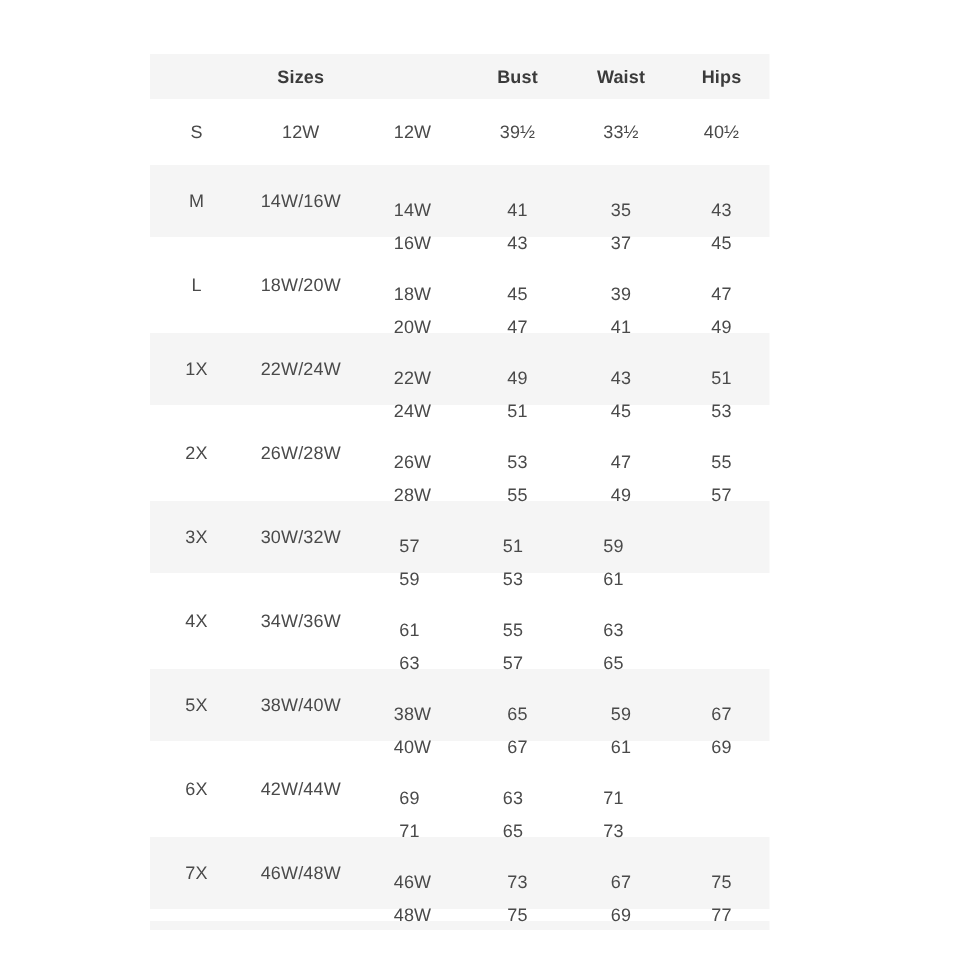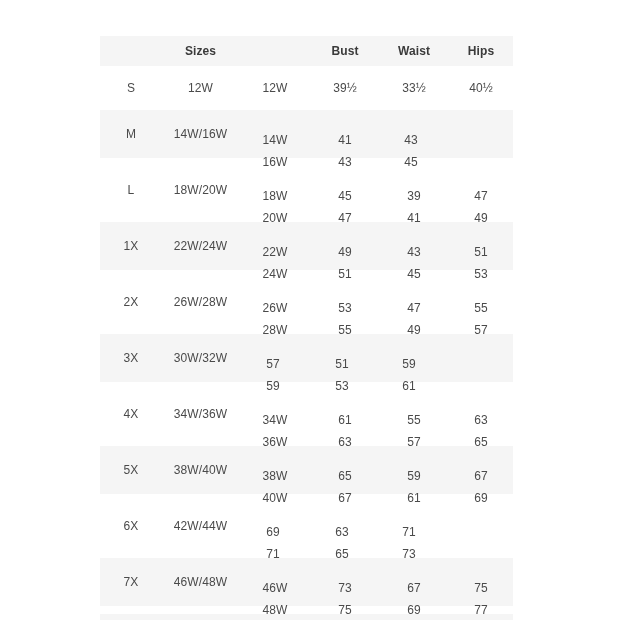--- a/index.html
+++ b/index.html
@@ -91,20 +91,24 @@
       <div class="cell c1">M</div>
       <div class="cell c2">14W/16W</div>
       <div class="cell c3 lines">
         <div class="ln">14W</div>
         <div class="ln">16W</div>
       </div>
       <div class="cell c4 lines">
         <div class="ln">41</div>
         <div class="ln">43</div>
       </div>
+      <div class="cell c5 lines">
+        <div class="ln">35</div>
+        <div class="ln">37</div>
+      </div>
       <div class="cell c6 lines">
         <div class="ln">43</div>
         <div class="ln">45</div>
       </div>
     </div>
 
     <div class="row row-double">
       <div class="cell c1">L</div>
       <div class="cell c2">18W/20W</div>
       <div class="cell c3 lines">
@@ -180,24 +184,20 @@
       </div>
       <div class="cell c6 lines">
         <div class="ln">59</div>
         <div class="ln">61</div>
       </div>
     </div>
 
     <div class="row row-double">
       <div class="cell c1">4X</div>
       <div class="cell c2">34W/36W</div>
-      <div class="cell c3 lines">
-        <div class="ln">34W</div>
-        <div class="ln">36W</div>
-      </div>
       <div class="cell c4 lines">
         <div class="ln">61</div>
         <div class="ln">63</div>
       </div>
       <div class="cell c5 lines">
         <div class="ln">55</div>
         <div class="ln">57</div>
       </div>
       <div class="cell c6 lines">
         <div class="ln">63</div>

